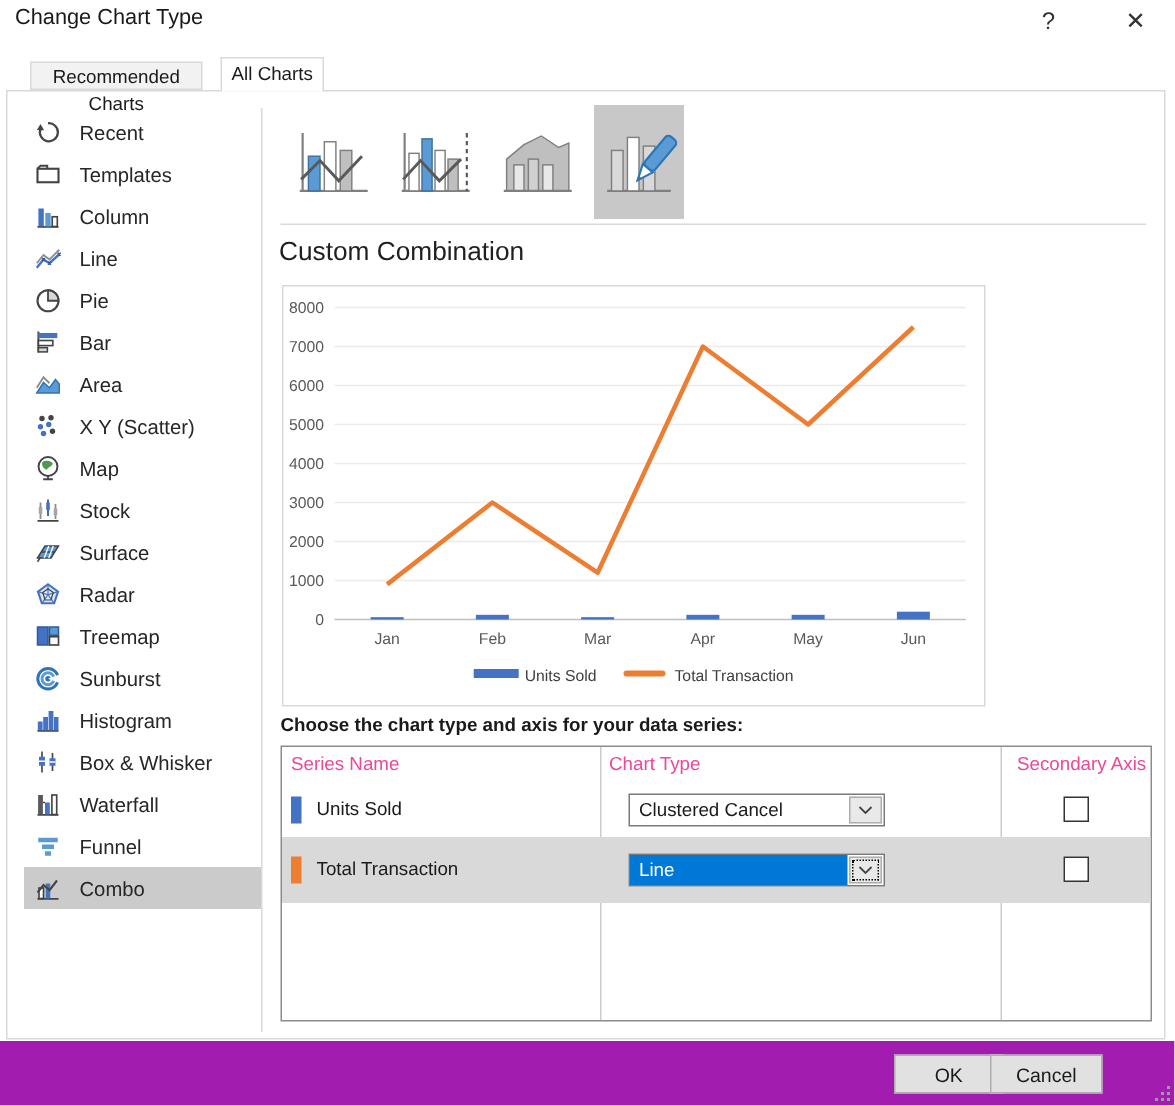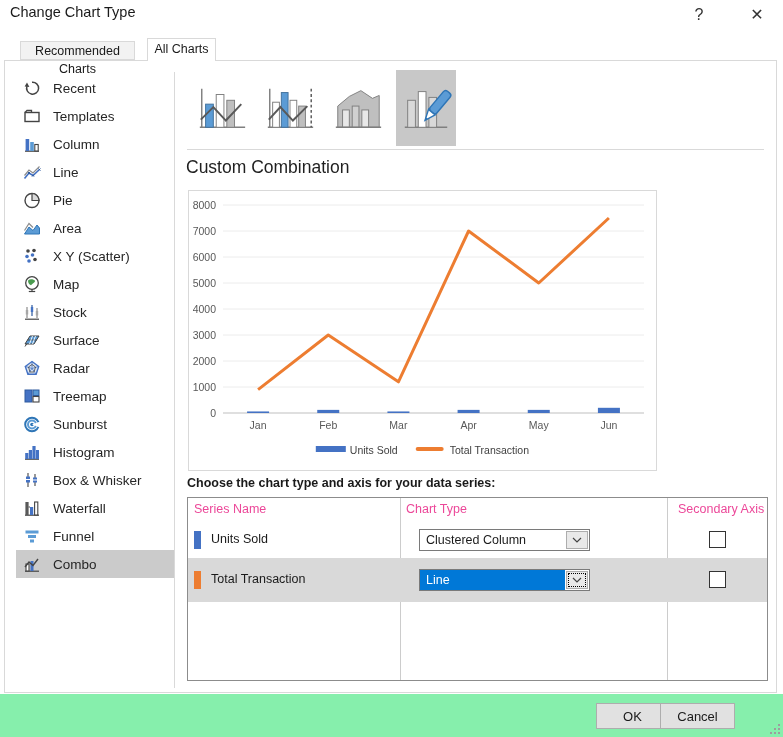--- a/index.html
+++ b/index.html
@@ -65,21 +65,21 @@
   .combo{position:absolute;left:231px;top:50%;margin-top:-11px;width:171px;height:22px;
     box-sizing:border-box;border:1px solid #7a7a7a;background:#fff;display:flex;cursor:default;}
   .combo-value{flex:1;padding:2px 6px;line-height:16px;white-space:nowrap;overflow:hidden;}
   .combo-arrow{width:22px;margin:1px;border:1px solid #adadad;background:#e9e9e9;
     display:flex;align-items:center;justify-content:center;box-sizing:border-box;}
   .combo.focused .combo-value{background:#0078d7;color:#fff;}
   .combo.focused .combo-arrow{outline:1px dotted #000;outline-offset:-3px;}
   .checkbox{position:absolute;left:521px;top:50%;margin-top:-9px;width:17px;height:17px;
     box-sizing:border-box;border:1px solid #333;background:#fff;cursor:default;}
   
-  .footer{position:absolute;left:0;top:694px;width:783px;height:43px;background:#86efac;}
+  .footer{position:absolute;left:0;top:694px;width:783px;height:43px;background:#a21caf;}
   .btn{position:absolute;top:9px;height:26px;box-sizing:border-box;
     background:#e1e1e1;border:1px solid #adadad;font-size:13px;
     font-family:"Liberation Sans",sans-serif;color:#1a1a1a;cursor:default;}
   .btn-ok{left:596px;width:73px;}
   .btn-cancel{left:660px;width:75px;}
   .grip{position:absolute;left:770px;top:724px;}
 </style>
 </head>
 <body>
 
@@ -126,20 +126,29 @@
         <path d="M5 9 l2 2 M7 9 l-2 2 M9 11.5 l2 2 M11 11.5 l-2 2 M15.5 5.5 l2 2 M17.5 5.5 l-2 2" stroke="#2e5a9e" stroke-width="1"></path>
       </svg>
     <span class="sb-label">Line</span>
   </div>
   <div class="sb-item">
     <svg class="icn" viewBox="0 0 18 18">
         <circle cx="9" cy="9.5" r="7" fill="#fff" stroke="#444" stroke-width="1.4"></circle>
         <path d="M9 9.5 L9 2.5 A7 7 0 0 1 16 9.5 Z" fill="#d9d9d9" stroke="#444" stroke-width="1.2"></path>
       </svg>
     <span class="sb-label">Pie</span>
+  </div>
+  <div class="sb-item">
+    <svg class="icn" viewBox="0 0 18 18">
+        <line x1="2.6" y1="2" x2="2.6" y2="16" stroke="#444" stroke-width="1.3"></line>
+        <rect x="2.6" y="3" width="12.6" height="3.4" fill="#4472C4"></rect>
+        <rect x="2.6" y="8" width="9.6" height="3.4" fill="#fff" stroke="#444" stroke-width="1.1"></rect>
+        <rect x="2.6" y="12.8" width="6" height="2.8" fill="#d9d9d9" stroke="#444" stroke-width="1"></rect>
+      </svg>
+    <span class="sb-label">Bar</span>
   </div>
   <div class="sb-item">
     <svg class="icn" viewBox="0 0 18 18">
         <polyline points="1.5,11.5 6,4.5 10,8.5" fill="none" stroke="#8c8c8c" stroke-width="1.2"></polyline>
         <path d="M1.5 15 L6 8 L10 11.5 L14 6 L16.5 9 L16.5 15 Z" fill="#5b9bd5" stroke="#2e75b6" stroke-width="1"></path>
       </svg>
     <span class="sb-label">Area</span>
   </div>
   <div class="sb-item">
     <svg class="icn" viewBox="0 0 18 18">
@@ -353,21 +362,21 @@
   <div class="col-div col-div-1"></div>
   <div class="col-div col-div-2"></div>
   <div class="th th-1">Series Name</div>
   <div class="th th-2">Chart Type</div>
   <div class="th th-3">Secondary Axis</div>
 
   <div class="t-row t-row1">
     <span class="swatch" style="background-color: rgb(68, 114, 196);"></span>
     <span class="series-name">Units Sold</span>
     <div class="combo">
-      <span class="combo-value">Clustered Column</span>
+      <span class="combo-value">Clustered Cancel</span>
       <span class="combo-arrow">
           <svg width="10" height="6" viewBox="0 0 10 6">
             <path d="M1 1 L5 5 L9 1" fill="none" stroke="#444" stroke-width="1.2"></path>
           </svg>
         </span>
     </div>
     <span class="checkbox"></span>
   </div>
 
   <div class="t-row t-row2">

